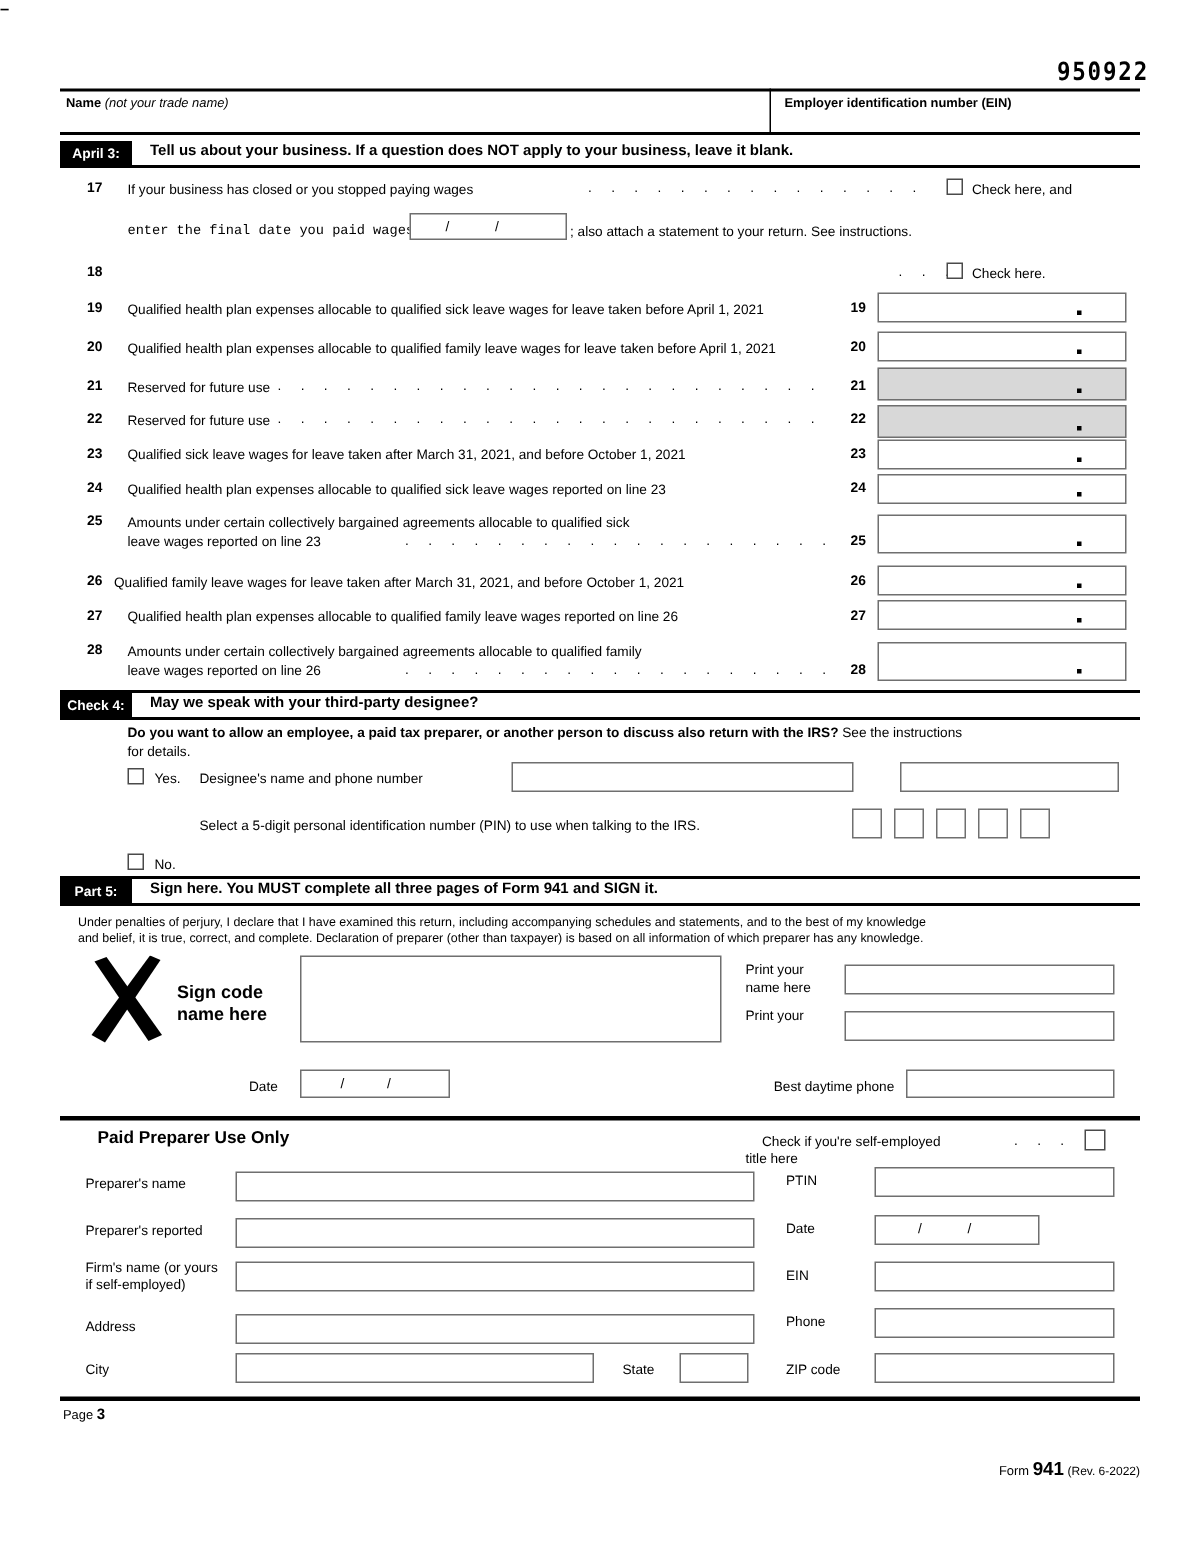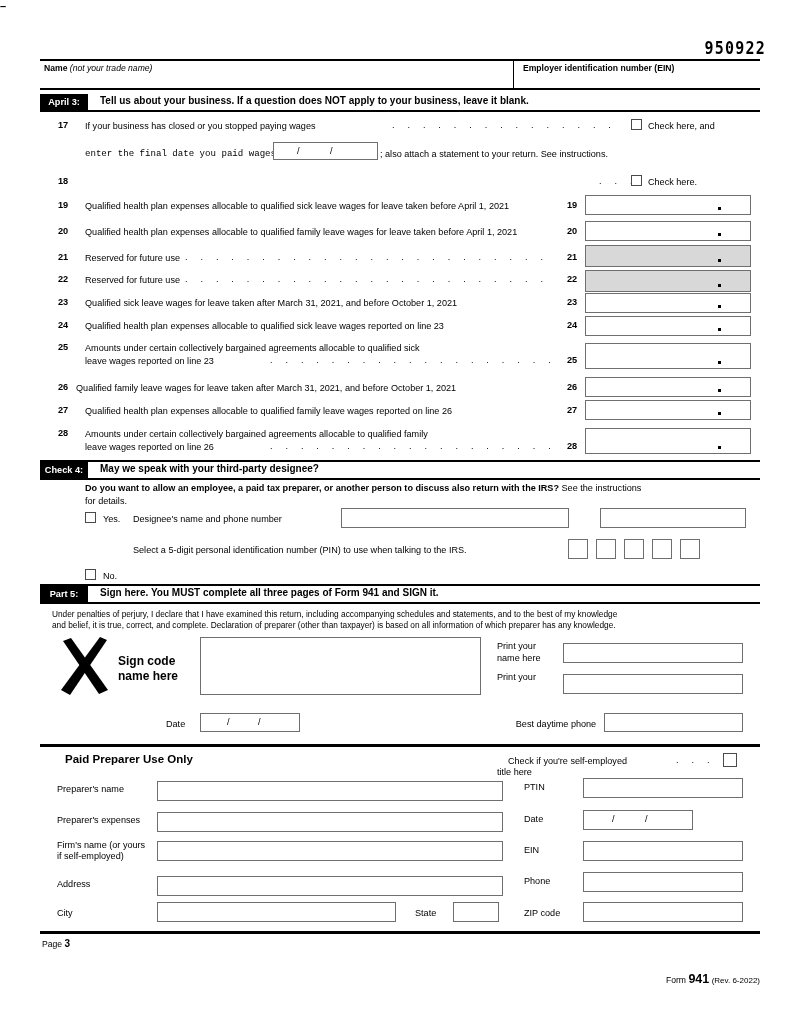--- a/index.html
+++ b/index.html
@@ -283,21 +283,21 @@
   <div class="rule" id="prep-bot"></div>
 
   <div class="abs b" style="left:65px;top:753px;font-size:11.5px;">Paid Preparer Use Only</div>
   <div class="linetxt" style="left:508px;top:755px;width:165px;">Check if you're self-employed</div>
   <div class="leader" style="left:676px;top:755px;width:38px;">. . .</div>
   <div class="cb" style="left:723px;top:753px;width:14px;height:14px;"></div>
 
   <div id="prep-left">
       <div class="preplbl" style="left: 57px; top: 784px; width: 100px;">Preparer's name</div>
       <div class="bx" style="left: 157px; top: 781px; width: 346px; height: 20px; font-size: 9px; padding: 3px 0px 0px 4px;"></div>
-      <div class="preplbl" style="left: 57px; top: 815px; width: 100px;">Preparer's expenses</div>
+      <div class="preplbl" style="left: 57px; top: 815px; width: 100px;">Preparer's reported</div>
       <div class="bx" style="left: 157px; top: 812px; width: 346px; height: 20px; font-size: 9px; padding: 3px 0px 0px 4px;"></div>
       <div class="preplbl" style="left: 57px; top: 840px; width: 100px;">Firm's name (or yours</div>
       <div class="preplbl" style="left: 57px; top: 851px; width: 100px;">if self-employed)</div>
       <div class="bx" style="left: 157px; top: 841px; width: 346px; height: 20px; font-size: 9px; padding: 3px 0px 0px 4px;"></div>
       <div class="preplbl" style="left: 57px; top: 879px; width: 100px;">Address</div>
       <div class="bx" style="left: 157px; top: 876px; width: 346px; height: 20px; font-size: 9px; padding: 3px 0px 0px 4px;"></div>
     </div>
   <div id="prep-right">
       <div class="preplbl" style="left: 524px; top: 782px;">PTIN</div>
       <div class="bx" style="left: 583px; top: 778px; width: 160px; height: 20px; font-size: 9px; padding: 3px 0px 0px 4px;"></div>

